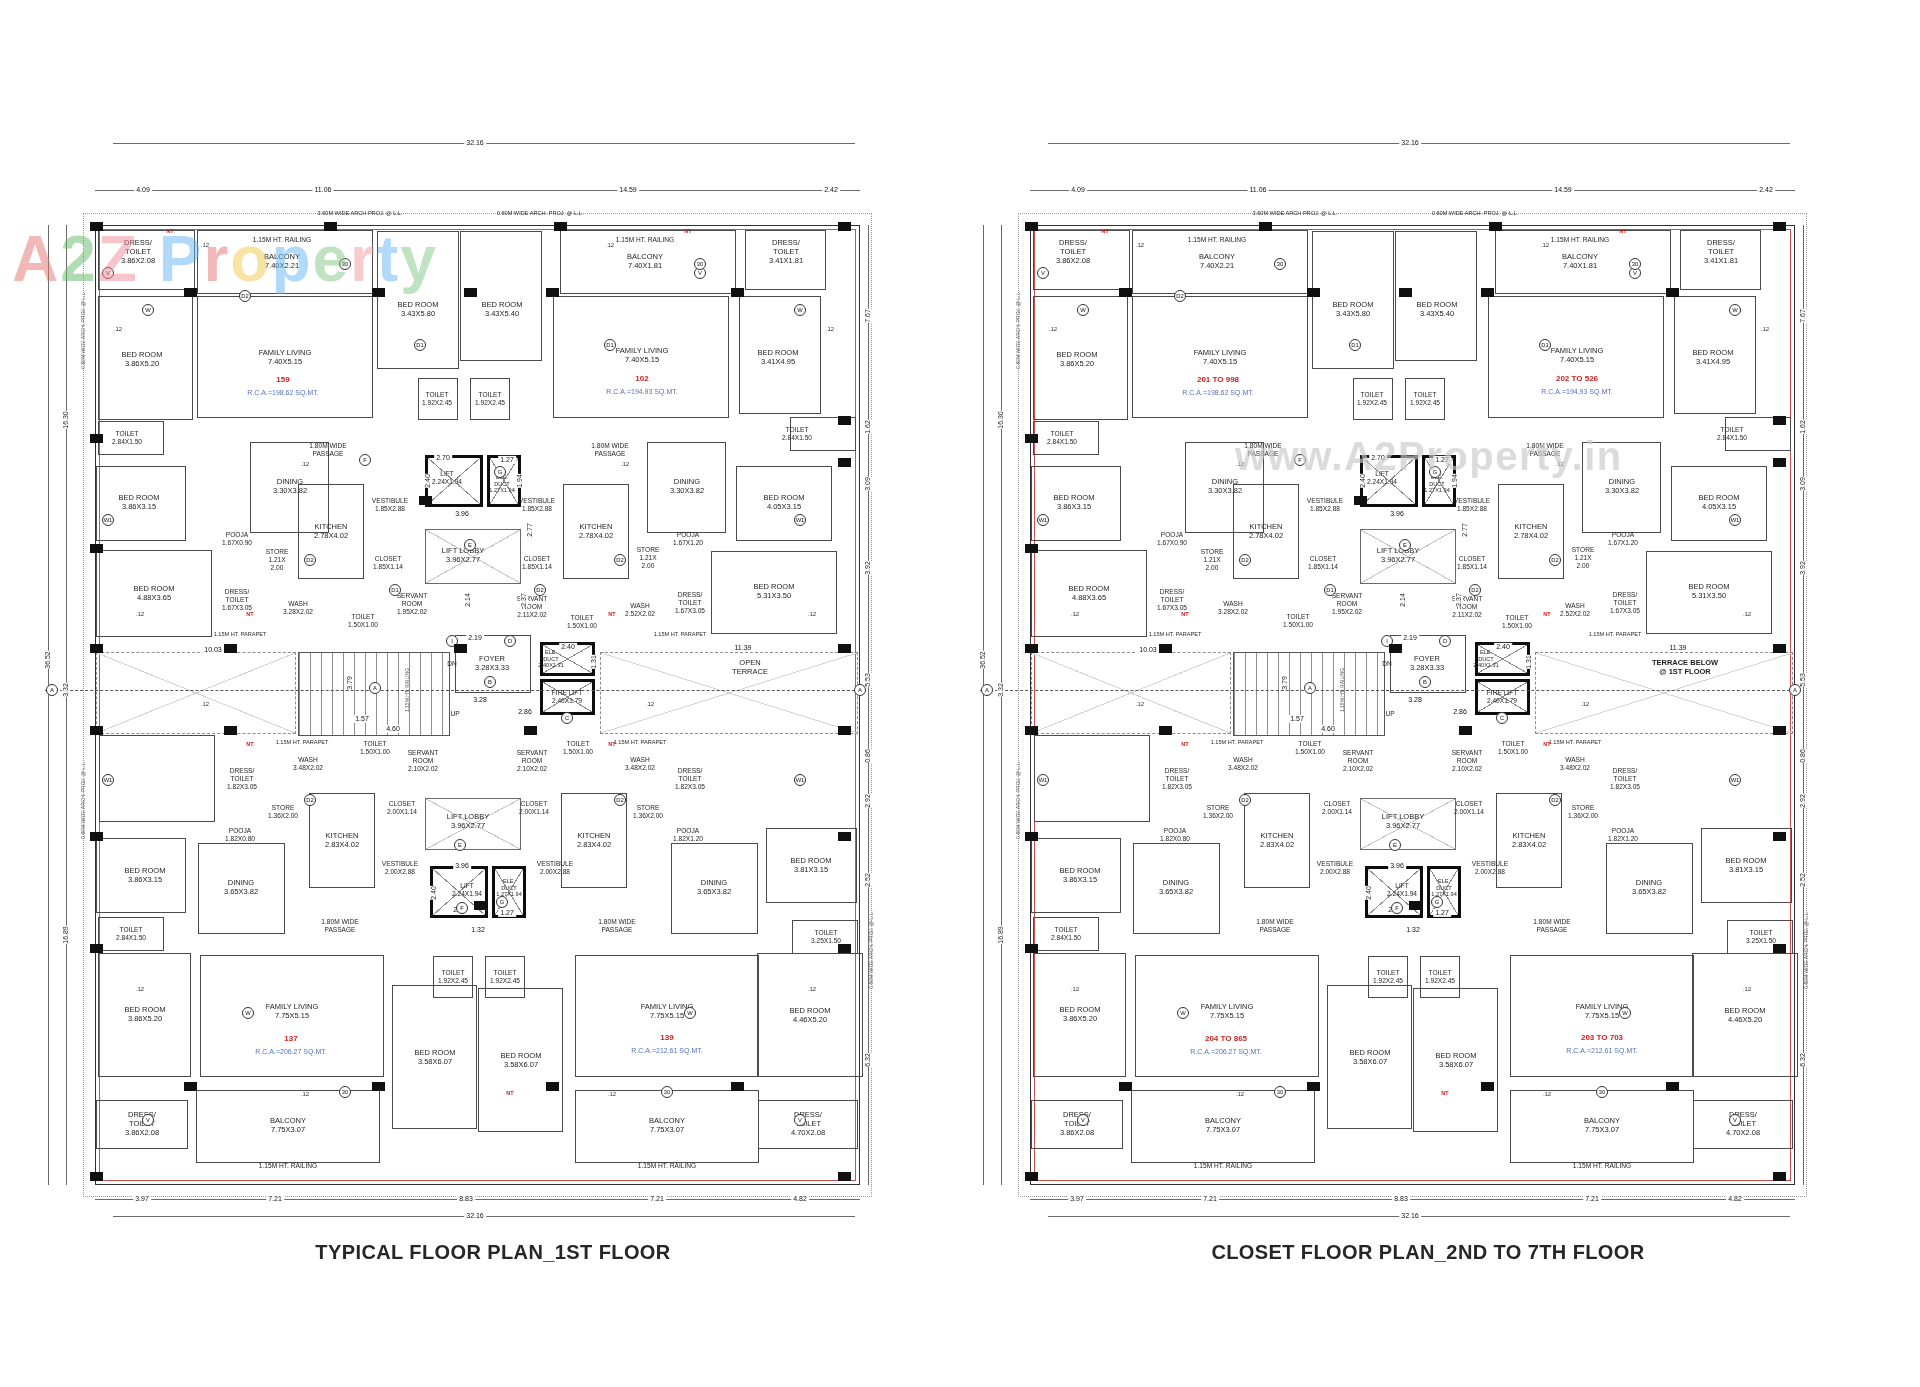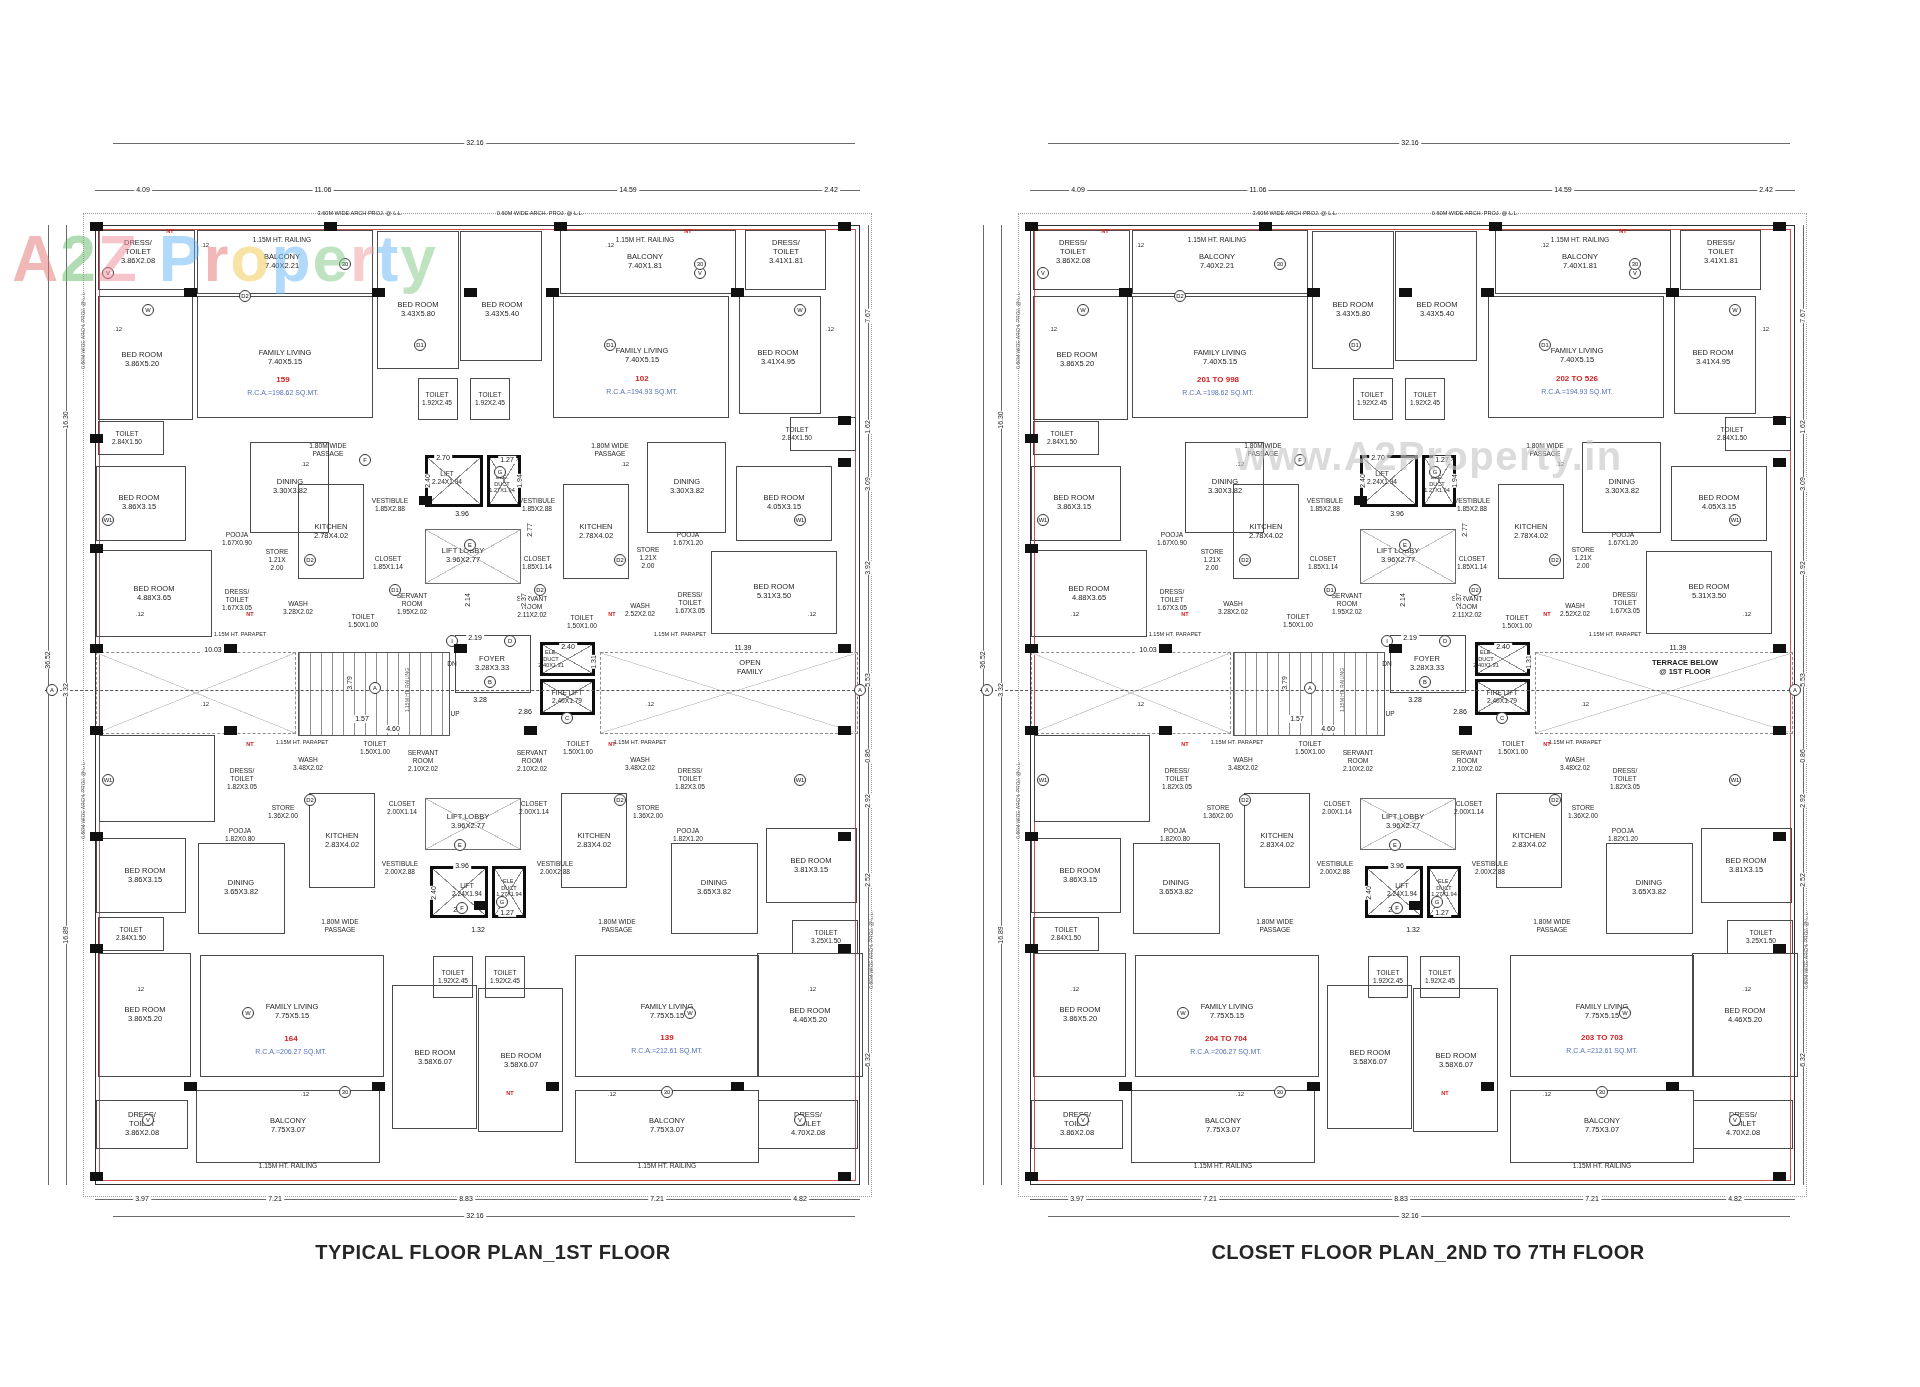--- a/index.html
+++ b/index.html
@@ -464,24 +464,24 @@
     <div class="lb d12" style="left: 100px; top: 860px;">.12</div>
     <div class="lb d12" style="left: 772px; top: 860px;">.12</div>
     <div class="lb d12" style="left: 265px; top: 965px;">.12</div>
     <div class="lb d12" style="left: 572px; top: 965px;">.12</div>
     <div class="lb red" style="left: 243px; top: 250px;">159</div>
     <div class="lb blue" style="left: 243px; top: 263px;">R.C.A.=198.62 SQ.MT.</div>
     <div class="lb red" style="left: 602px; top: 249px;">102</div>
     <div class="lb blue" style="left: 602px; top: 262px;">R.C.A.=194.93 SQ.MT.</div>
     <div class="lb red" style="left: 627px; top: 908px;">139</div>
     <div class="lb blue" style="left: 627px; top: 921px;">R.C.A.=212.61 SQ.MT.</div>
-    <div class="lb red" style="left: 251px; top: 909px;">164</div>
+    <div class="lb red" style="left: 251px; top: 909px;">137</div>
     <div class="lb blue" style="left: 251px; top: 922px;">R.C.A.=206.27 SQ.MT.</div>
     <div class="lb" style="left: 710px; top: 538px;">OPEN
-FAMILY</div>
+TERRACE</div>
     <div class="title" style="left: 453px; top: 1122px;">TYPICAL FLOOR PLAN_1ST FLOOR</div>
   </div>
 <div class="plan" id="plan1">
     <div class="bx outer" style="left: 55px; top: 95px; width: 765px; height: 960px;"></div>
     <div class="bx redln" style="left: 59px; top: 99px; width: 757px; height: 952px;"></div>
     <div class="bx dotln" style="left: 43px; top: 83px; width: 789px; height: 984px;"></div>
     <div class="bx room" style="left: 157px; top: 100px; width: 176px; height: 64px;"></div>
     <div class="bx room" style="left: 58px; top: 100px; width: 97px; height: 60px;"></div>
     <div class="bx room" style="left: 520px; top: 100px; width: 176px; height: 64px;"></div>
     <div class="bx room" style="left: 705px; top: 100px; width: 81px; height: 60px;"></div>
@@ -889,21 +889,21 @@
     <div class="lb d12" style="left: 100px; top: 860px;">.12</div>
     <div class="lb d12" style="left: 772px; top: 860px;">.12</div>
     <div class="lb d12" style="left: 265px; top: 965px;">.12</div>
     <div class="lb d12" style="left: 572px; top: 965px;">.12</div>
     <div class="lb red" style="left: 243px; top: 250px;">201 TO 998</div>
     <div class="lb blue" style="left: 243px; top: 263px;">R.C.A.=198.62 SQ.MT.</div>
     <div class="lb red" style="left: 602px; top: 249px;">202 TO 526</div>
     <div class="lb blue" style="left: 602px; top: 262px;">R.C.A.=194.93 SQ.MT.</div>
     <div class="lb red" style="left: 627px; top: 908px;">203 TO 703</div>
     <div class="lb blue" style="left: 627px; top: 921px;">R.C.A.=212.61 SQ.MT.</div>
-    <div class="lb red" style="left: 251px; top: 909px;">204 TO 704</div>
+    <div class="lb red" style="left: 251px; top: 909px;">204 TO 865</div>
     <div class="lb blue" style="left: 251px; top: 922px;">R.C.A.=206.27 SQ.MT.</div>
     <div class="lb" style="left: 710px; top: 538px; font-weight: bold;">TERRACE BELOW
 @ 1ST FLOOR</div>
     <div class="title" style="left: 453px; top: 1122px;">CLOSET FLOOR PLAN_2ND TO 7TH FLOOR</div>
   </div>
 
 <div class="brand"><span style="color: rgb(229, 115, 115);">A</span><span style="color: rgb(102, 187, 106);">2</span><span style="color: rgb(242, 139, 155);">Z</span><span> </span><span style="color: rgb(100, 181, 246);">P</span><span style="color: rgb(229, 115, 115);">r</span><span style="color: rgb(240, 201, 74);">o</span><span style="color: rgb(100, 181, 246);">p</span><span style="color: rgb(129, 199, 132);">e</span><span style="color: rgb(239, 154, 154);">r</span><span style="color: rgb(100, 181, 246);">t</span><span style="color: rgb(129, 199, 132);">y</span></div>
 <div class="urlmark">www.A2Property.in</div>
 
 </body></html>

